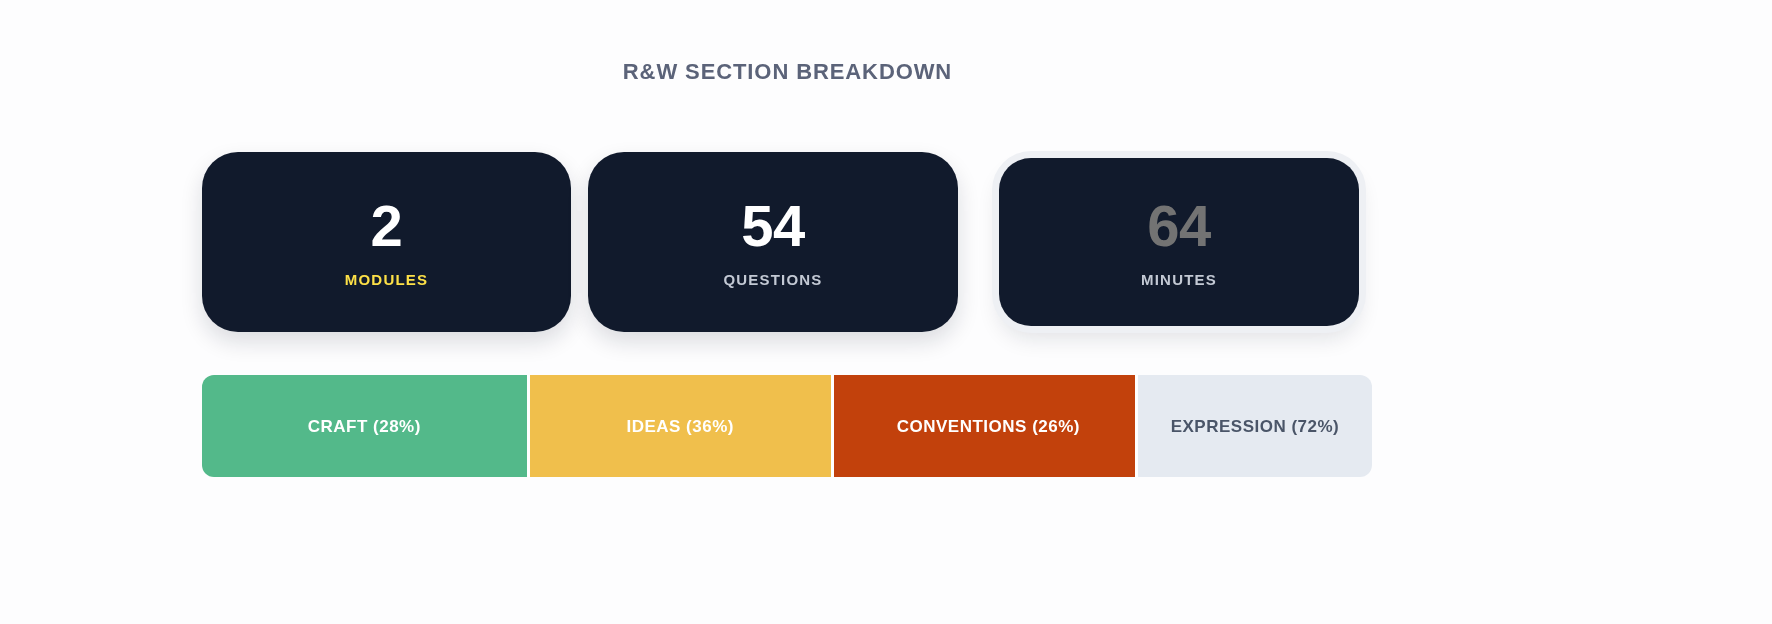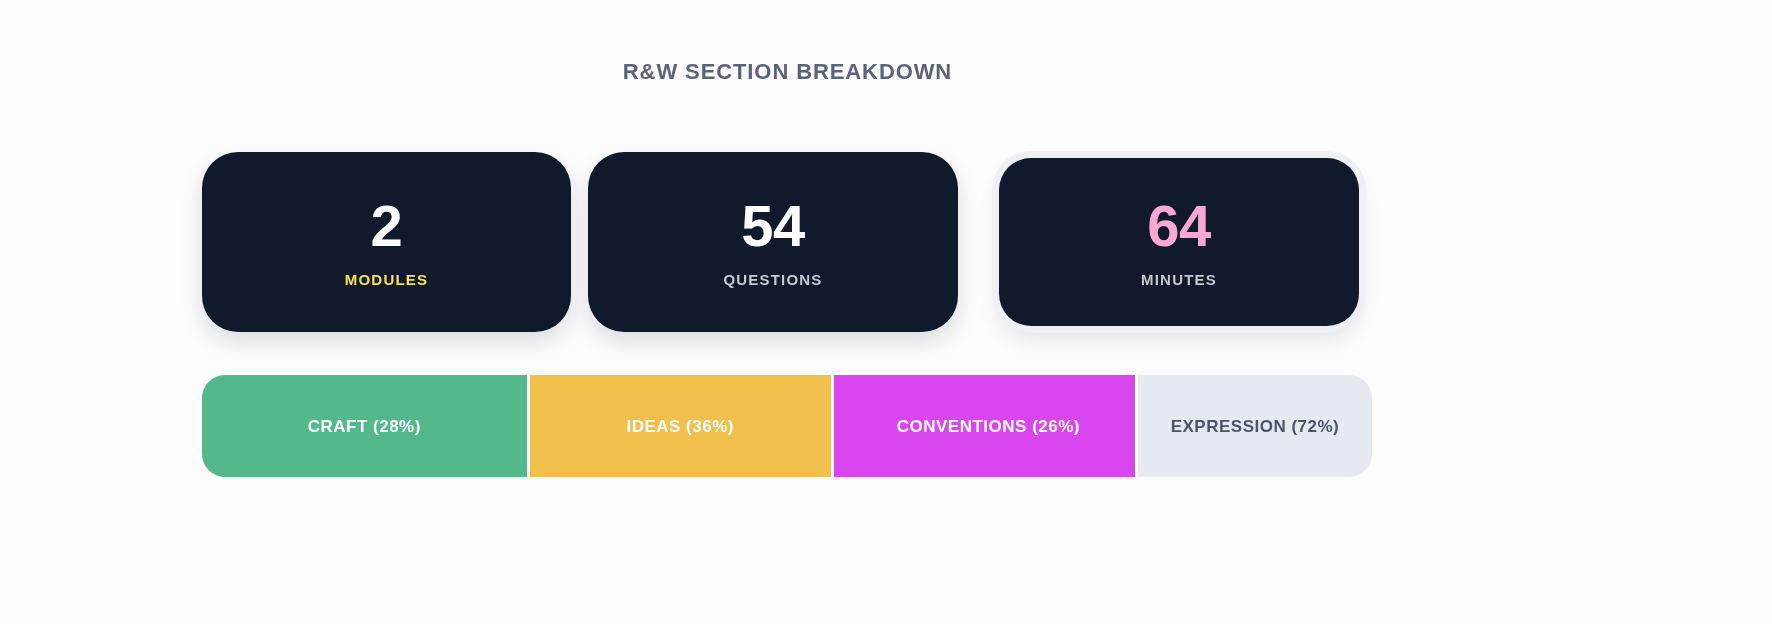--- a/index.html
+++ b/index.html
@@ -91,21 +91,21 @@
   }
 
   
   .breakdown-bar {
     position: absolute;
     top: 375px;
     left: 202px;
     width: 1170px;
     height: 102px;
     display: flex;
-    border-radius: 23px;
+    border-radius: 12px;
     overflow: hidden;
     background: transparent;
   }
 
   .bar-segment {
     height: 100%;
     display: flex;
     align-items: center;
     justify-content: center;
     box-sizing: border-box;
@@ -136,37 +136,37 @@
       <div class="stat-value" style="color: rgb(255, 255, 255);">2</div>
       <div class="stat-label" style="color: #fde047;">MODULES</div>
     </div>
 
     <div class="stat-card card-2" style="background: rgb(17, 26, 44);">
       <div class="stat-value" style="color: rgb(255, 255, 255);">54</div>
       <div class="stat-label" style="color: rgb(195, 201, 212);">QUESTIONS</div>
     </div>
 
     <div class="stat-card card-3" style="background: rgb(17, 26, 44);">
-      <div class="stat-value" style="color: #f9a8d4; text-align: center;">64</div>
+      <div class="stat-value" style="color: #737373; text-align: center;">64</div>
       <div class="stat-label" style="color: rgb(195, 201, 212);">MINUTES</div>
     </div>
 
   </div>
 
   <div class="breakdown-bar">
 
     <div class="bar-segment" style="flex: 0 0 28%; background: rgb(83, 185, 138);">
       <span class="segment-label" style="color: rgb(255, 255, 255);">CRAFT (28%)</span>
     </div>
 
     <div class="bar-segment" style="flex: 0 0 26%; background: rgb(240, 191, 76);">
       <span class="segment-label" style="color: rgb(255, 255, 255);">IDEAS (36%)</span>
     </div>
 
-    <div class="bar-segment" style="flex: 0 0 26%; background: #d946ef; padding-left: 8px;">
+    <div class="bar-segment" style="flex: 0 0 26%; background: #c2410c; padding-left: 8px;">
       <span class="segment-label" style="color: rgb(255, 255, 255);">CONVENTIONS (26%)</span>
     </div>
 
     <div class="bar-segment" style="flex: 0 0 20%; background: rgb(229, 234, 241);">
       <span class="segment-label" style="color: rgb(74, 85, 104);">EXPRESSION (72%)</span>
     </div>
 
   </div>
 
 </div>

